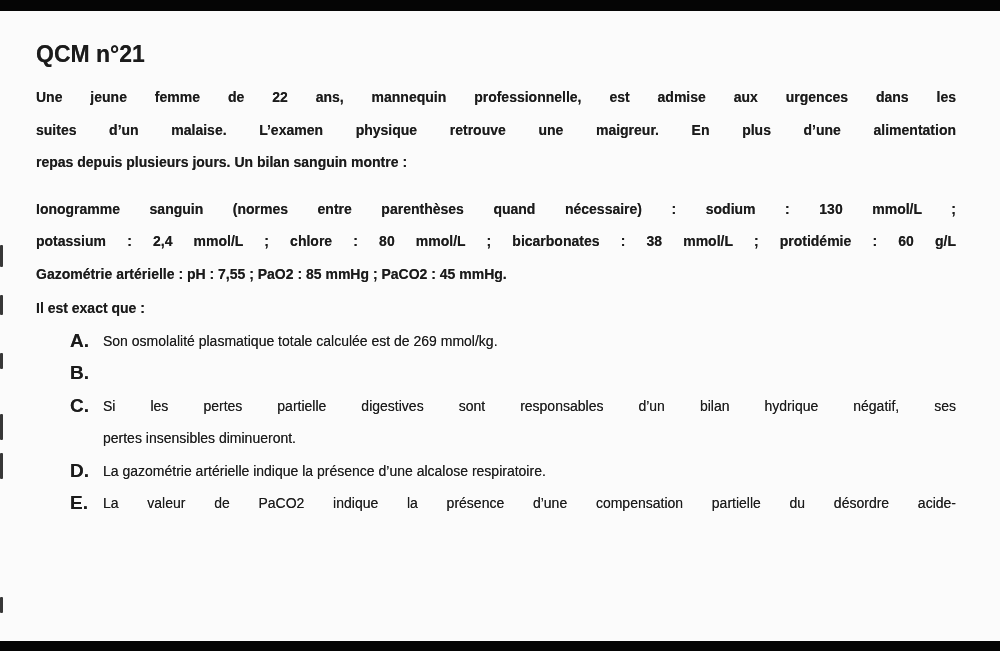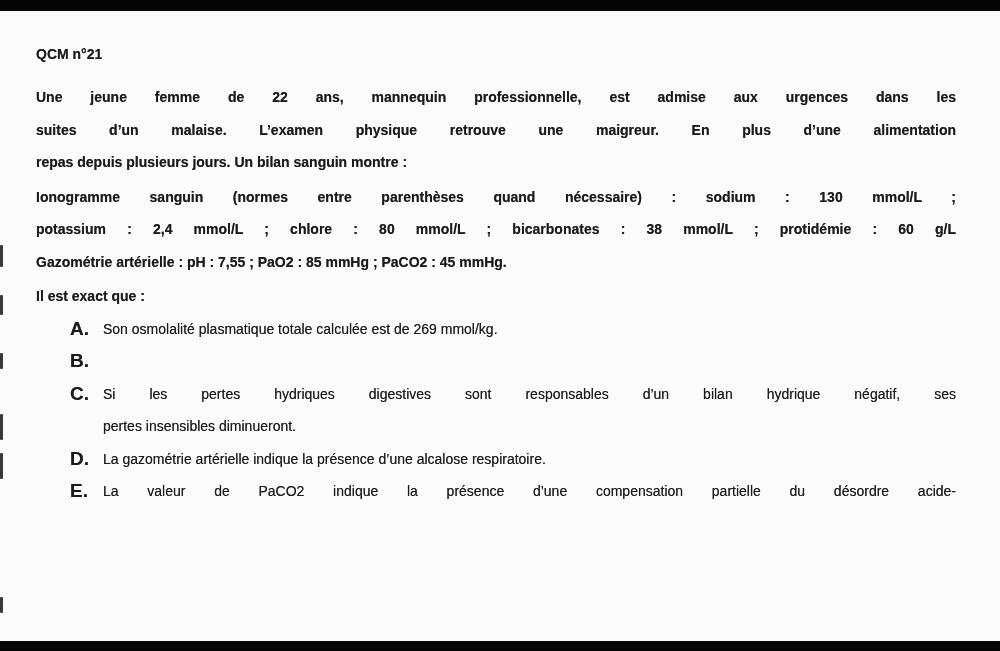--- a/index.html
+++ b/index.html
@@ -35,39 +35,39 @@
   .content {
     position: absolute;
     top: 11px;
     left: 0;
     right: 0;
     padding: 27px 44px 0 36px;
     text-shadow: 0 0 0.6px rgba(20,20,20,0.65);
   }
 
   .doc-title {
-    font-size: 14px;
+    font-size: 23px;
     font-weight: 700;
     line-height: 32px;
     margin-bottom: 11px;
   }
 
   .line {
     display: block;
     font-size: 14px;
     line-height: 32.5px;
     height: 32.5px;
     white-space: normal;
     overflow: hidden;
   }
   .bold { font-weight: 700; }
   .justify { text-align: justify; text-align-last: justify; }
 
   .para { margin: 0; }
-  .para + .para { margin-top: 2px; }
+  .para + .para { margin-top: 14px; }
 
   .prompt-line { margin-top: 2px; }
 
   .options { margin-left: 34px; }
   .opt-row { display: flex; align-items: flex-start; }
   .opt-letter {
     flex: 0 0 33px;
     width: 33px;
     font-size: 19px;
     font-weight: 700;
@@ -119,21 +119,21 @@
 
       <div class="opt-row">
         <span class="opt-letter">B.</span>
         <div class="opt-body">
         </div>
       </div>
 
       <div class="opt-row">
         <span class="opt-letter">C.</span>
         <div class="opt-body">
-          <span class="line justify">Si les pertes hydriques digestives sont responsables d’un bilan hydrique négatif, ses</span>
+          <span class="line justify">Si les pertes partielle digestives sont responsables d’un bilan hydrique négatif, ses</span>
           <span class="line">pertes insensibles diminueront.</span>
         </div>
       </div>
 
       <div class="opt-row">
         <span class="opt-letter">D.</span>
         <div class="opt-body">
           <span class="line">La gazométrie artérielle indique la présence d’une alcalose respiratoire.</span>
         </div>
       </div>

